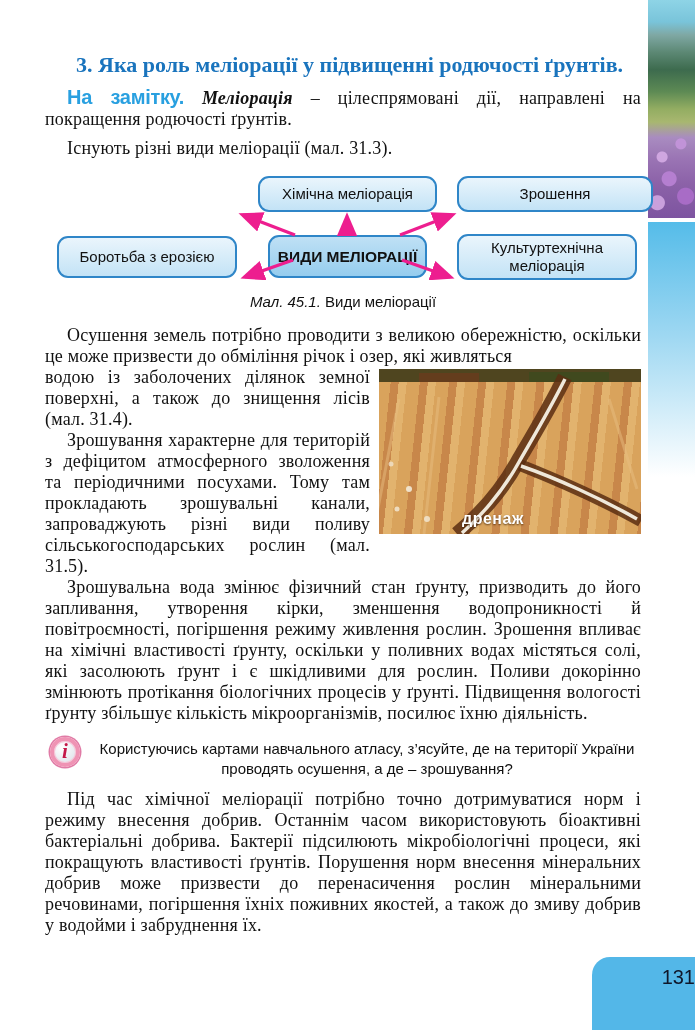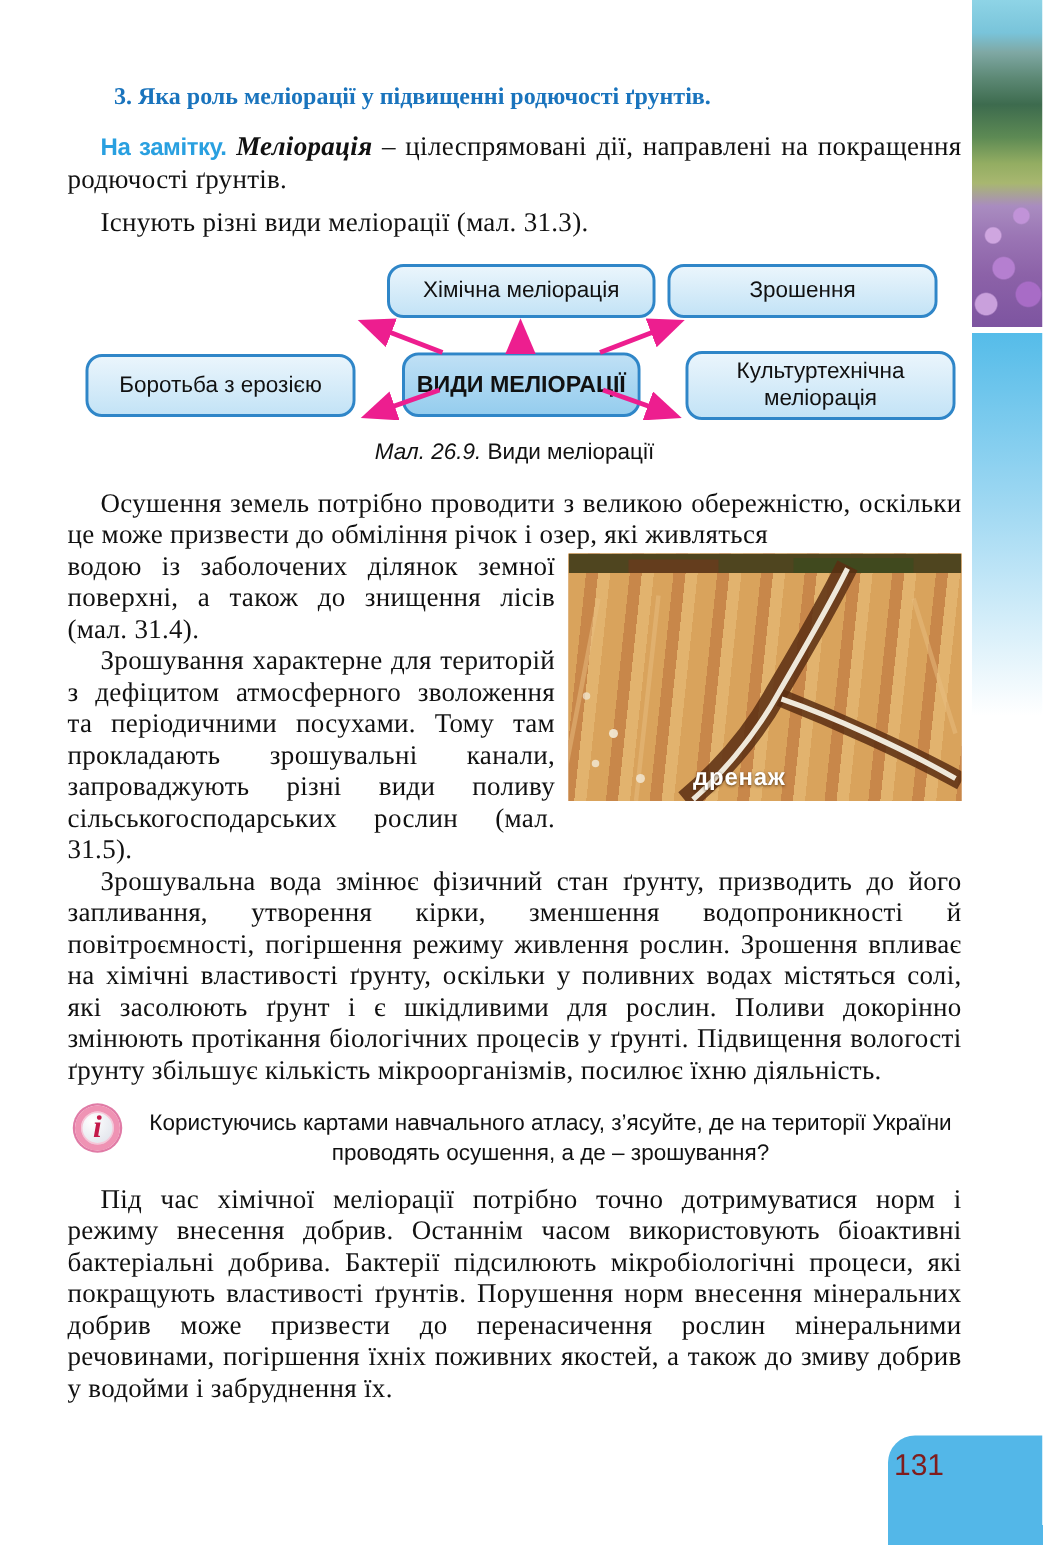--- a/index.html
+++ b/index.html
@@ -16,32 +16,32 @@
       radial-gradient(circle at 80% 90%, #a86cc6 0 8px, rgba(0,0,0,0) 9px),
       radial-gradient(circle at 20% 93%, #c9a0dc 0 7px, rgba(0,0,0,0) 8px),
       linear-gradient(180deg,#8ed4e6 0%,#79c4da 10%,#7fa8a4 16%,#5c8874 24%,
         #3d6b4e 32%,#5d8a54 42%,#93ad62 50%,#a8b770 56%,
         #a98cc0 63%,#9a74b4 73%,#8c62a8 84%,#7d54a0 100%); }
   .side-blue-strip { position:absolute; top:222px; right:0; width:47px; height:255px;
     background:linear-gradient(180deg,#55bce9 0%,#9fd8f2 45%,rgba(255,255,255,0) 100%); }
   .page-badge { position:absolute; right:0; bottom:0; width:103px; height:73px;
     background:#53b7e8; border-top-left-radius:18px; }
   .page-badge span { display:block; padding:9px 0 0 4px;
-    font:20px "Liberation Sans", sans-serif; color:#7f1d1d; }
+    font:20px "Liberation Sans", sans-serif; color:#0f172a;text-align:right; }
 
   
   .content { position:absolute; left:45px; top:54px; width:596px; }
   p, .just { text-align:justify; font-size:18px; line-height:21px; letter-spacing:0.2px; }
   .indent { text-indent:22px; }
 
-  h2.heading { color:#1a74bd; font-size:16px; line-height:22px; font-weight:bold;
+  h2.heading { color:#1a74bd; font-size:22px; line-height:22px; font-weight:bold;
     padding-left:31px; }
   .note-par { margin-top:11px; }
   .note-label { color:#29a0e0; font-family:"Liberation Sans", sans-serif;
-    font-weight:bold; font-size:16px; letter-spacing:-0.3px; }
+    font-weight:bold; font-size:20px; letter-spacing:-0.3px; }
   .note-term { font-weight:bold; font-style:italic; }
   .intro-par { margin-top:8px; }
 
   
   .diagram { position:relative; width:596px; height:106px; margin-top:15px; }
   .dbox { position:absolute; border:2px solid #2f86c8; border-radius:11px;
     background:linear-gradient(180deg,#eaf5fc 0%,#c3e3f6 100%);
     display:flex; align-items:center; justify-content:center; text-align:center;
     font:15px/18px "Liberation Sans", sans-serif; color:#111; letter-spacing:0; text-indent:0; }
   .dbox.center { background:linear-gradient(180deg,#bfe0f5 0%,#95cdee 100%);
@@ -91,38 +91,38 @@
 
   <h2 class="heading">3. Яка роль меліорації у підвищенні родючості ґрунтів.</h2>
 
   <p class="note-par indent"><span class="note-label">На замітку.</span>
     <span class="note-term">Меліорація</span><span> – цілеспрямовані дії, направлені на покращення родючості ґрунтів.</span></p>
 
   <p class="intro-par indent">Існують різні види меліорації (мал. 31.3).</p>
 
   <div class="diagram">
     <div class="dbox" style="left:213px; top:2px; width:179px; height:36px;">Хімічна меліорація</div>
-    <div class="dbox" style="left:400px; top:2px; width:180px; height:36px;">Зрошення</div>
+    <div class="dbox" style="left:412px; top:2px; width:196px; height:36px;">Зрошення</div>
     <div class="dbox" style="left:12px; top:62px; width:180px; height:42px;">Боротьба з ерозією</div>
     <div class="dbox center" style="left:223px; top:61px; width:159px; height:43px;">ВИДИ МЕЛІОРАЦІЇ</div>
     <div class="dbox" style="left:412px; top:60px; width:180px; height:46px; padding:16px 14px;">Культуртехнічна меліорація</div>
     <svg class="arrows" width="596" height="106" viewBox="0 0 596 106">
       <defs>
         <marker id="ah" markerWidth="9" markerHeight="9" refX="6" refY="3.2" orient="auto">
           <path d="M0,0 L7.5,3.2 L0,6.4 Z" fill="#ed1e8f"></path>
         </marker>
       </defs>
       <line x1="250" y1="61" x2="198" y2="41" stroke="#ed1e8f" stroke-width="3.2" marker-end="url(#ah)"></line>
       <line x1="302" y1="59" x2="302" y2="43" stroke="#ed1e8f" stroke-width="3.2" marker-end="url(#ah)"></line>
       <line x1="355" y1="61" x2="407" y2="41" stroke="#ed1e8f" stroke-width="3.2" marker-end="url(#ah)"></line>
       <line x1="248" y1="86" x2="200" y2="103" stroke="#ed1e8f" stroke-width="3.2" marker-end="url(#ah)"></line>
       <line x1="357" y1="86" x2="405" y2="103" stroke="#ed1e8f" stroke-width="3.2" marker-end="url(#ah)"></line>
     </svg>
   </div>
-  <div class="diagram-caption"><span class="cap-ref">Мал. 26.9.</span><span> Види меліорації</span></div>
+  <div class="diagram-caption"><span class="cap-ref">Мал. 45.1.</span><span> Види меліорації</span></div>
 
   <p class="lead-par indent">Осушення земель потрібно проводити з великою обережністю, оскільки це може призвести до обміління річок і озер, які живляться</p>
 
   <div class="wrapzone">
     <figure class="drainage">
       <div class="photo">
         <svg width="262" height="165" viewBox="0 0 262 165">
           <rect x="0" y="0" width="262" height="13" fill="#4f451f"></rect>
           <rect x="40" y="4" width="60" height="9" fill="#6e3a1c" opacity="0.7"></rect>
           <rect x="150" y="3" width="80" height="10" fill="#3c4a1e" opacity="0.8"></rect>

